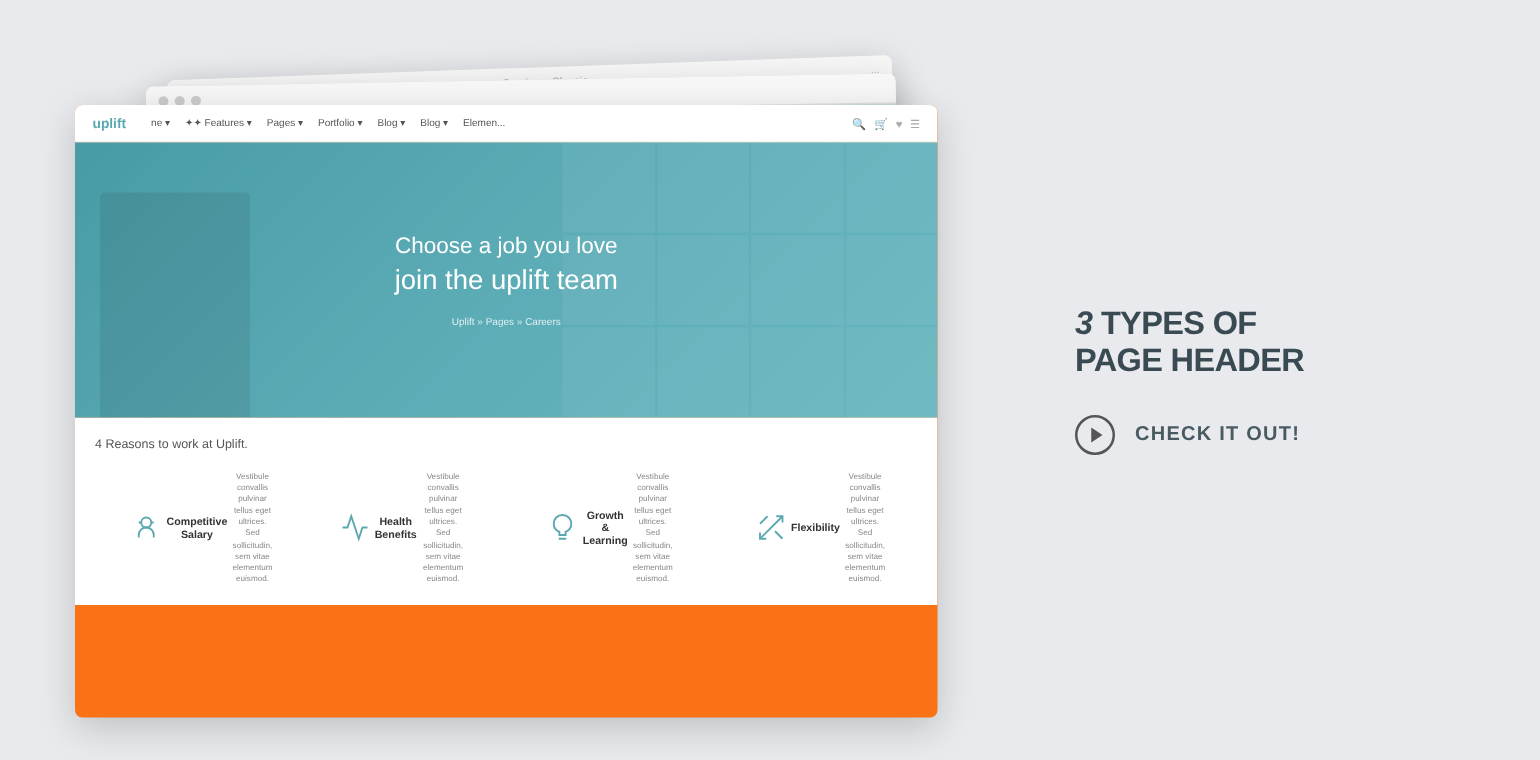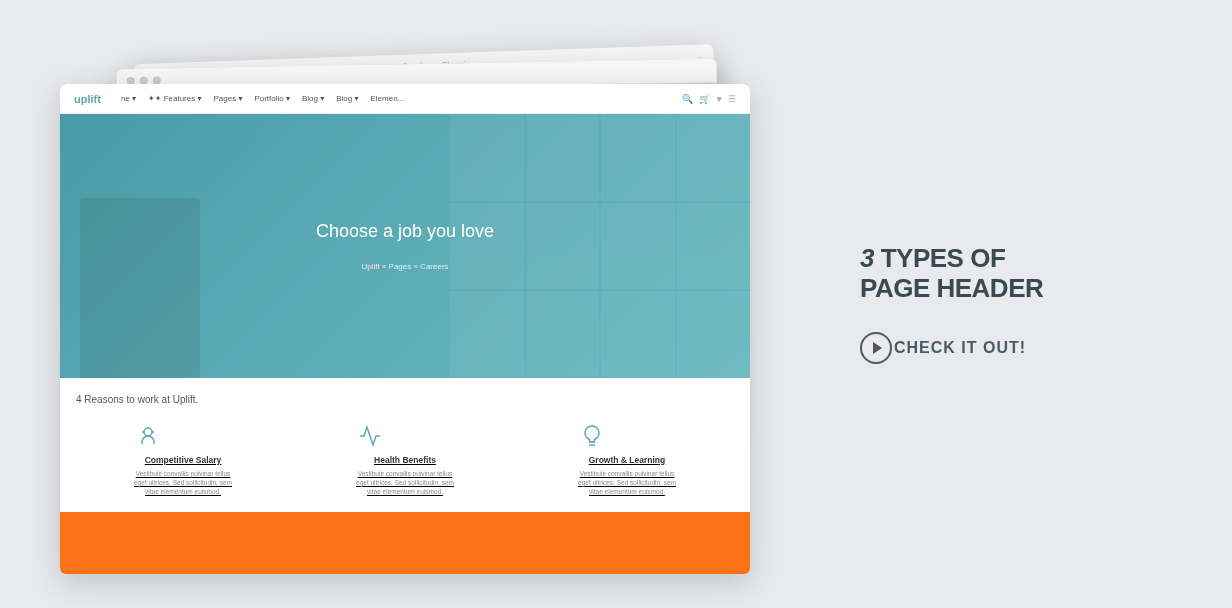--- a/index.html
+++ b/index.html
@@ -102,21 +102,21 @@
 
     .nav-icons {
       margin-left: auto;
       display: flex;
       gap: 6px;
       align-items: center;
     }
 
     
     .mock-hero {
-      height: 264px;
+      height: 220px;
       background: linear-gradient(135deg, #4a9ea8 0%, #6bbbc5 50%, #7ecdd5 100%);
       position: relative;
       display: flex;
       flex-direction: column;
       align-items: center;
       justify-content: center;
       overflow: hidden;
     }
 
     .mock-hero::before {
@@ -194,24 +194,23 @@
     }
 
     .mock-features {
       display: flex;
       justify-content: space-around;
       gap: 8px;
     }
 
     .mock-feature {
       display: flex;
-      flex-direction: column;
+      align-items: center;
       gap: 4px;
       max-width: 100px;
-      text-decoration: underline;
     }
 
     .mock-feature-icon {
       width: 30px;
       height: 30px;
       display: flex;
       align-items: center;
       justify-content: center;
       color: #5ba8b0;
       font-size: 18px;
@@ -256,21 +255,21 @@
       color: #7a8a92;
       font-style: italic;
       line-height: 1.5;
       margin-bottom: 36px;
       font-weight: 400;
     }
 
     .cta-button {
       display: inline-flex;
       align-items: center;
-      gap: 2px;
+      gap: 16px;
       cursor: pointer;
       text-decoration: none;
     }
 
     .cta-icon {
       width: 32px;
       height: 32px;
       border-radius: 50%;
       border: 2.5px solid #555;
       display: flex;
@@ -378,20 +377,21 @@
             <div class="hero-grid-cell"></div>
           <div class="hero-grid-cell"></div>
             <div class="hero-grid-cell"></div>
           <div class="hero-grid-cell"></div>
             <div class="hero-grid-cell"></div>
           <div class="hero-grid-cell"></div>
             <div class="hero-grid-cell"></div>
         </div>
         <div class="hero-title">
           <h2>Choose a job you love</h2>
+          <h1>join the uplift team</h1>
         </div>
         <div class="hero-breadcrumb">Uplift  »  Pages  »  Careers</div>
       </div>
 
       <div class="mock-content">
         <div class="mock-content-title">4 Reasons to work at Uplift.</div>
         <div class="mock-features">
 
           <div class="mock-feature">
             <div class="mock-feature-icon">
@@ -420,20 +420,31 @@
               <svg width="24" height="24" viewBox="0 0 24 24" fill="none" stroke="#5ba8b0" stroke-width="1.5">
                 <path d="M12 2C8 2 5 5 5 9c0 3 2 5.5 4.5 6.5V18h5v-2.5C17 14.5 19 12 19 9c0-4-3-7-7-7z"></path>
                 <path d="M9 21h6"></path>
                 <path d="M10 18h4"></path>
               </svg>
             </div>
             <div class="mock-feature-title">Growth &amp; Learning</div>
             <div class="mock-feature-text">Vestibule convallis pulvinar tellus eget ultrices. Sed sollicitudin, sem vitae elementum euismod.</div>
           </div>
 
+          <div class="mock-feature">
+            <div class="mock-feature-icon">
+              <svg width="24" height="24" viewBox="0 0 24 24" fill="none" stroke="#5ba8b0" stroke-width="1.5">
+                <path d="M16 3h5v5M4 20L21 3M21 3"></path>
+                <path d="M8 21H3v-5"></path>
+                <path d="M15 15l6 6M3 9l6-6"></path>
+              </svg>
+            </div>
+            <div class="mock-feature-title">Flexibility</div>
+            <div class="mock-feature-text">Vestibule convallis pulvinar tellus eget ultrices. Sed sollicitudin, sem vitae elementum euismod.</div>
+          </div>
 
         </div>
       </div>
     </div>
   </div>
 
   <div class="right-content">
     <div class="headline">
       <span class="number">3</span>
       <span> TYPES OF<br>PAGE HEADER</span>

